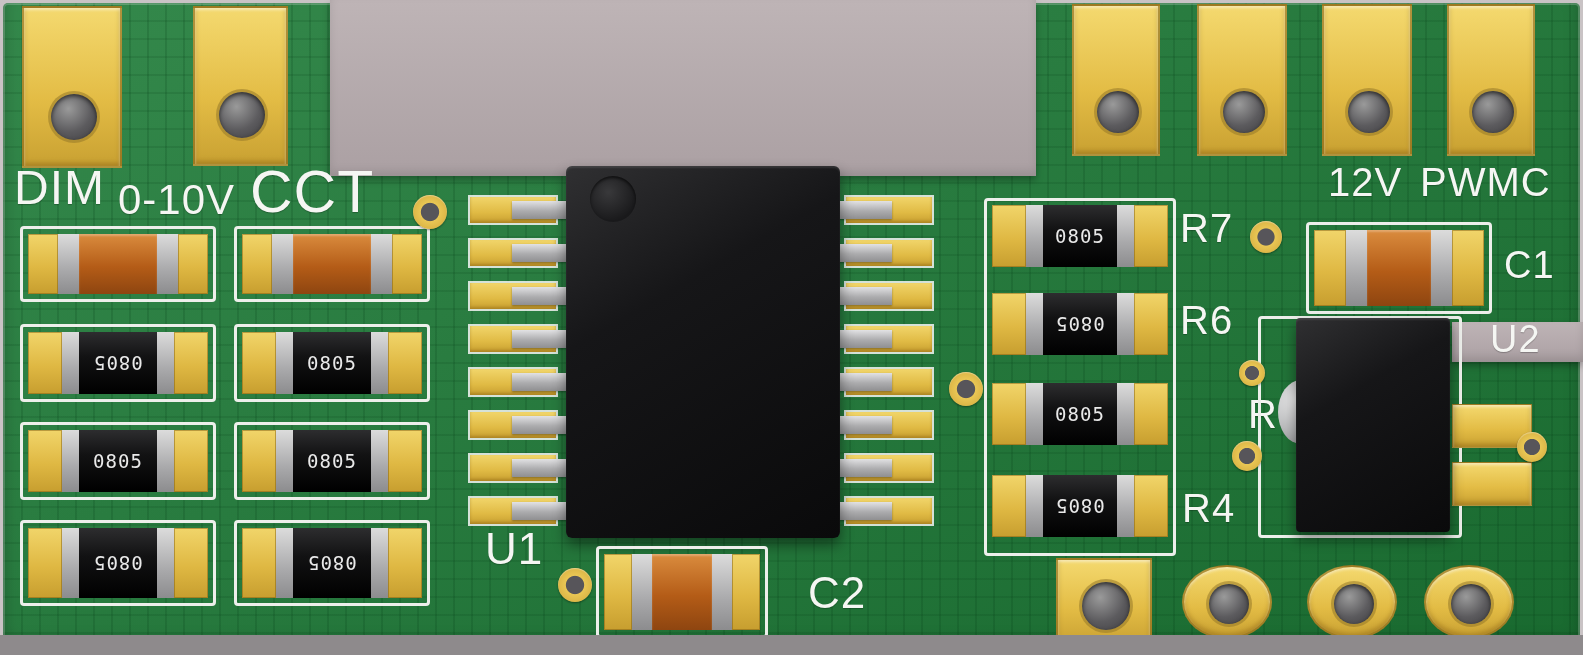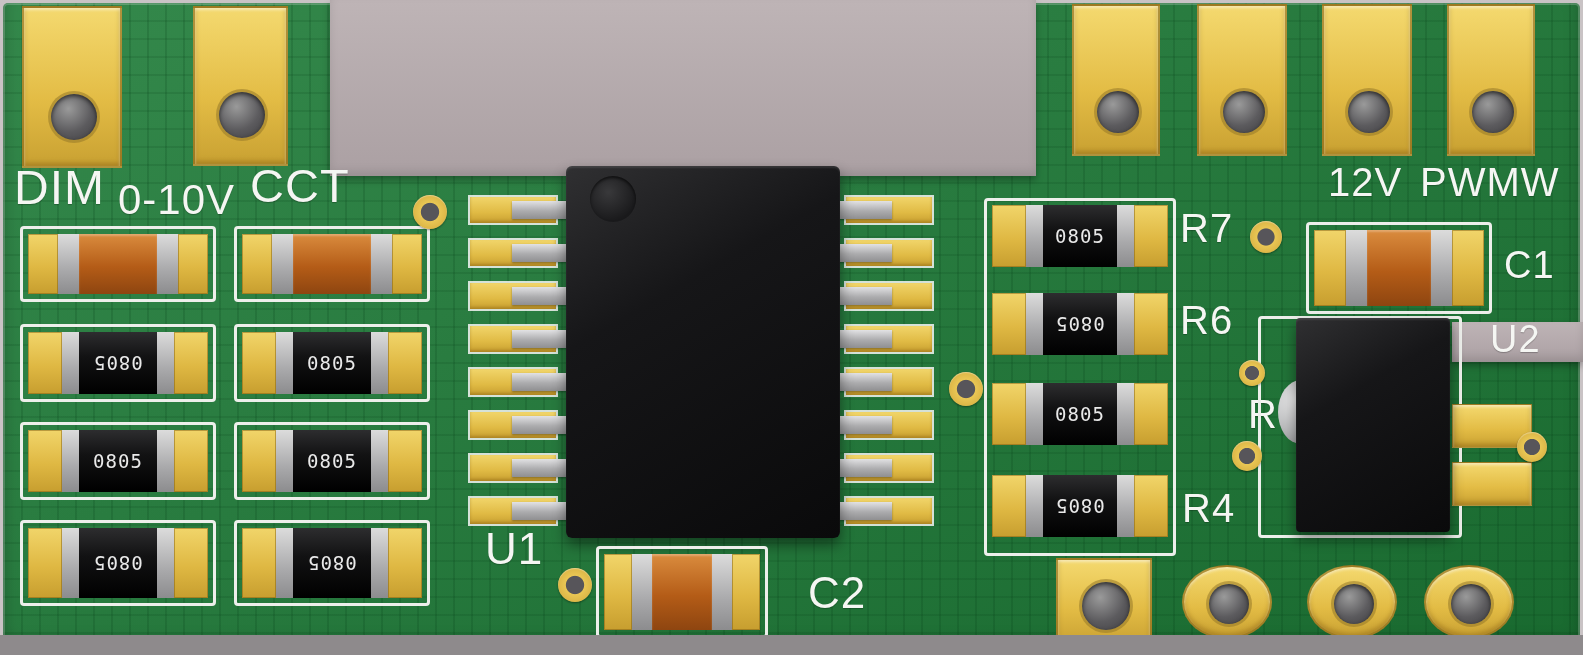--- a/index.html
+++ b/index.html
@@ -84,23 +84,23 @@
   </div>
   <div class="pad" style="left:1322px;top:4px;width:90px;height:152px;">
     <div class="hole" style="left:24px;top:85px;width:42px;height:42px;"></div>
   </div>
   <div class="pad" style="left:1447px;top:4px;width:88px;height:152px;">
     <div class="hole" style="left:23px;top:85px;width:42px;height:42px;"></div>
   </div>
 
   <div class="silk" style="left:14px;top:160px;font-size:48px;">DIM</div>
   <div class="silk" style="left:100px;top:176px;font-size:42px;margin-left:18px;">0-10V</div>
-  <div class="silk" style="left:250px;top:158px;font-size:47px;">CCT</div>
+  <div class="silk" style="left:250px;top:158px;font-size:59px;">CCT</div>
   <div class="silk" style="left:1328px;top:160px;font-size:40px;">12V</div>
-  <div class="silk" style="left:1420px;top:160px;font-size:40px;">PWMW</div>
+  <div class="silk" style="left:1420px;top:160px;font-size:40px;">PWMC</div>
   <div class="silk" style="left:1180px;top:206px;font-size:40px;">R7</div>
   <div class="silk" style="left:1180px;top:298px;font-size:40px;">R6</div>
   <div class="silk" style="left:1248px;top:392px;font-size:40px;">R5</div>
   <div class="silk" style="left:1182px;top:486px;font-size:40px;">R4</div>
   <div class="silk" style="left:1504px;top:244px;font-size:38px;">C1</div>
   <div class="silk" style="left:1490px;top:318px;font-size:38px;z-index:3;">U2</div>
   <div class="silk" style="left:485px;top:524px;font-size:44px;">U1</div>
   <div class="silk" style="left:808px;top:568px;font-size:44px;">C2</div>
 
   <div class="comp-box" style="left:20px;top:226px;width:196px;height:76px;">

